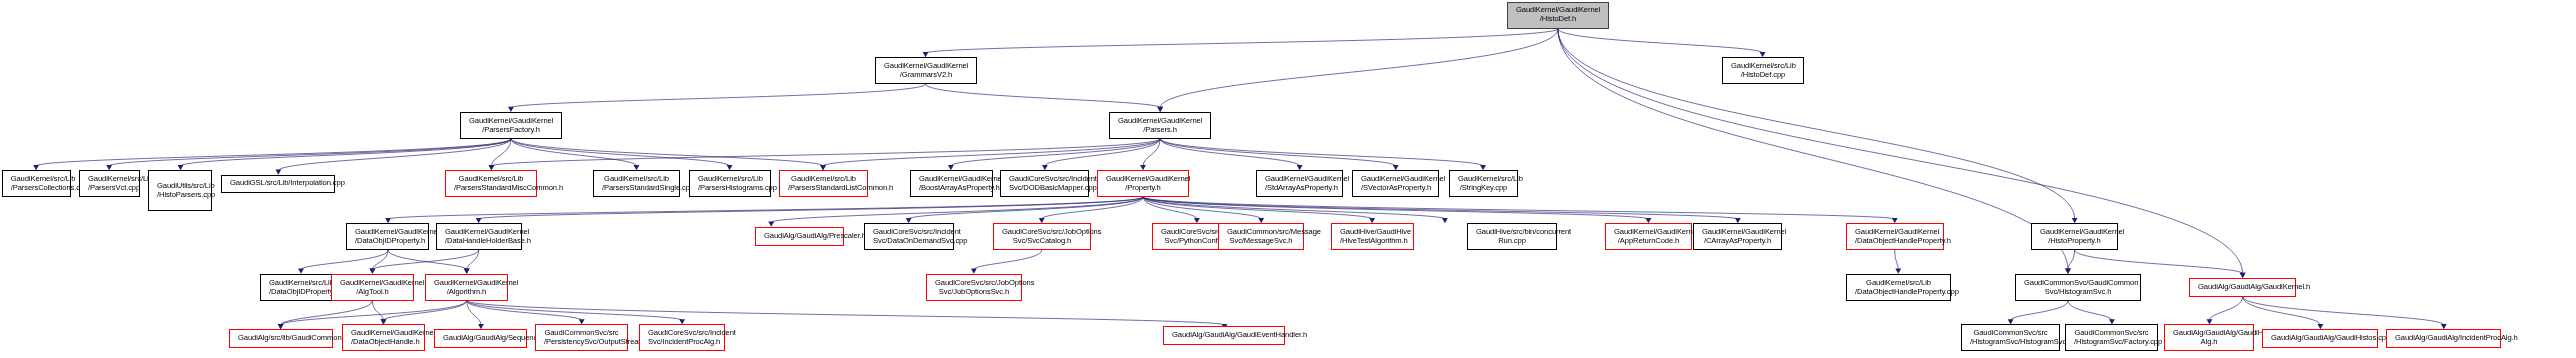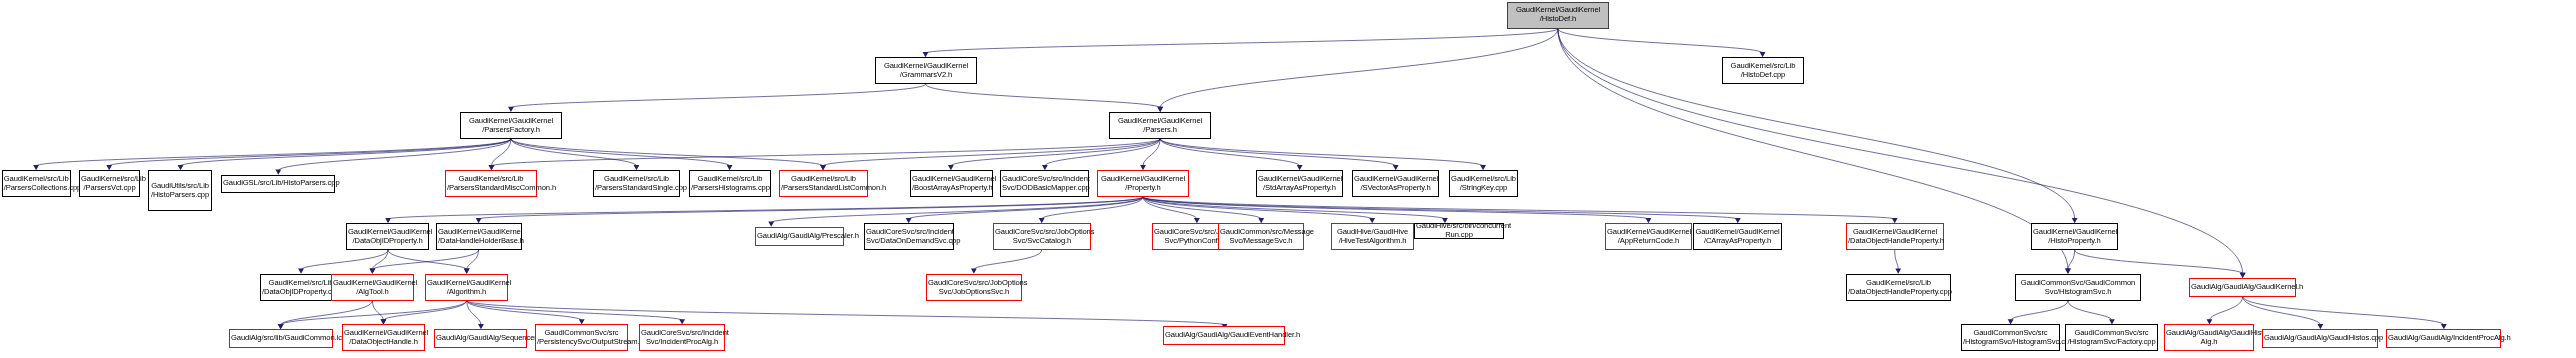--- a/index.html
+++ b/index.html
@@ -19,21 +19,21 @@
     align-items:center;
     justify-content:center;
     text-align:center;
     background:#ffffff;
     border:0.6px solid #000000;
     color:#000000;
     font-size:7.6px;
     line-height:8.7px;
     letter-spacing:-0.1px;
     white-space:pre-line;
-    padding:0 1px;
+    padding:0 8px;
     z-index:3;
   }
   .node.red{border-color:#ff0000;}
   .node.root{background:#c0c0c0;border-color:#404040;}
   .node span{display:block;width:100%;}
   svg#edges{
     position:absolute;
     left:0;top:0;
     width:2576px;height:359px;
     z-index:1;
@@ -174,21 +174,21 @@
       <div class="node" style="left: 460px; top: 112px; width: 102px; height: 27px;"><span>GaudiKernel/GaudiKernel
 /ParsersFactory.h</span></div>
       <div class="node" style="left: 1109px; top: 112px; width: 102px; height: 27px;"><span>GaudiKernel/GaudiKernel
 /Parsers.h</span></div>
       <div class="node" style="left: 1.7px; top: 170px; width: 69px; height: 27px;"><span>GaudiKernel/src/Lib
 /ParsersCollections.cpp</span></div>
       <div class="node" style="left: 79px; top: 170px; width: 61px; height: 27px;"><span>GaudiKernel/src/Lib
 /ParsersVct.cpp</span></div>
       <div class="node" style="left: 148px; top: 170px; width: 64px; height: 41px;"><span>GaudiUtils/src/Lib
 /HistoParsers.cpp</span></div>
-      <div class="node" style="left: 221px; top: 175px; width: 114px; height: 17.5px;"><span>GaudiGSL/src/Lib/HistoParsers.cpp</span></div>
+      <div class="node" style="left: 221px; top: 175px; width: 114px; height: 17.5px;"><span>GaudiGSL/src/Lib/Interpolation.cpp</span></div>
       <div class="node red" style="left: 445px; top: 170px; width: 92px; height: 27px;"><span>GaudiKernel/src/Lib
 /ParsersStandardMiscCommon.h</span></div>
       <div class="node" style="left: 593px; top: 170px; width: 87px; height: 27px;"><span>GaudiKernel/src/Lib
 /ParsersStandardSingle.cpp</span></div>
       <div class="node" style="left: 689px; top: 170px; width: 82px; height: 27px;"><span>GaudiKernel/src/Lib
 /ParsersHistograms.cpp</span></div>
       <div class="node red" style="left: 779px; top: 170px; width: 89px; height: 27px;"><span>GaudiKernel/src/Lib
 /ParsersStandardListCommon.h</span></div>
       <div class="node" style="left: 910px; top: 170px; width: 83px; height: 27px;"><span>GaudiKernel/GaudiKernel
 /BoostArrayAsProperty.h</span></div>
@@ -210,21 +210,21 @@
       <div class="node" style="left: 864px; top: 223px; width: 90px; height: 27px;"><span>GaudiCoreSvc/src/Incident
 Svc/DataOnDemandSvc.cpp</span></div>
       <div class="node red" style="left: 993px; top: 223px; width: 98px; height: 27px;"><span>GaudiCoreSvc/src/JobOptions
 Svc/SvcCatalog.h</span></div>
       <div class="node red" style="left: 1152px; top: 223px; width: 90px; height: 27px;"><span>GaudiCoreSvc/src/JobOptions
 Svc/PythonConfig.h</span></div>
       <div class="node red" style="left: 1218px; top: 223px; width: 86px; height: 27px;"><span>GaudiCommon/src/Message
 Svc/MessageSvc.h</span></div>
       <div class="node red" style="left: 1331px; top: 223px; width: 83px; height: 27px;"><span>GaudiHive/GaudiHive
 /HiveTestAlgorithm.h</span></div>
-      <div class="node" style="left: 1414px; top: 223px; width: 90px; height: 16px;"><span>GaudiHive/src/bin/concurrent
+      <div class="node" style="left: 1467px; top: 223px; width: 90px; height: 27px;"><span>GaudiHive/src/bin/concurrent
 Run.cpp</span></div>
       <div class="node red" style="left: 1605px; top: 223px; width: 87px; height: 27px;"><span>GaudiKernel/GaudiKernel
 /AppReturnCode.h</span></div>
       <div class="node" style="left: 1693px; top: 223px; width: 89px; height: 27px;"><span>GaudiKernel/GaudiKernel
 /CArrayAsProperty.h</span></div>
       <div class="node red" style="left: 1846px; top: 223px; width: 98px; height: 27px;"><span>GaudiKernel/GaudiKernel
 /DataObjectHandleProperty.h</span></div>
       <div class="node" style="left: 2031px; top: 223px; width: 87px; height: 27px;"><span>GaudiKernel/GaudiKernel
 /HistoProperty.h</span></div>
       <div class="node" style="left: 260px; top: 274px; width: 82px; height: 27px;"><span>GaudiKernel/src/Lib

